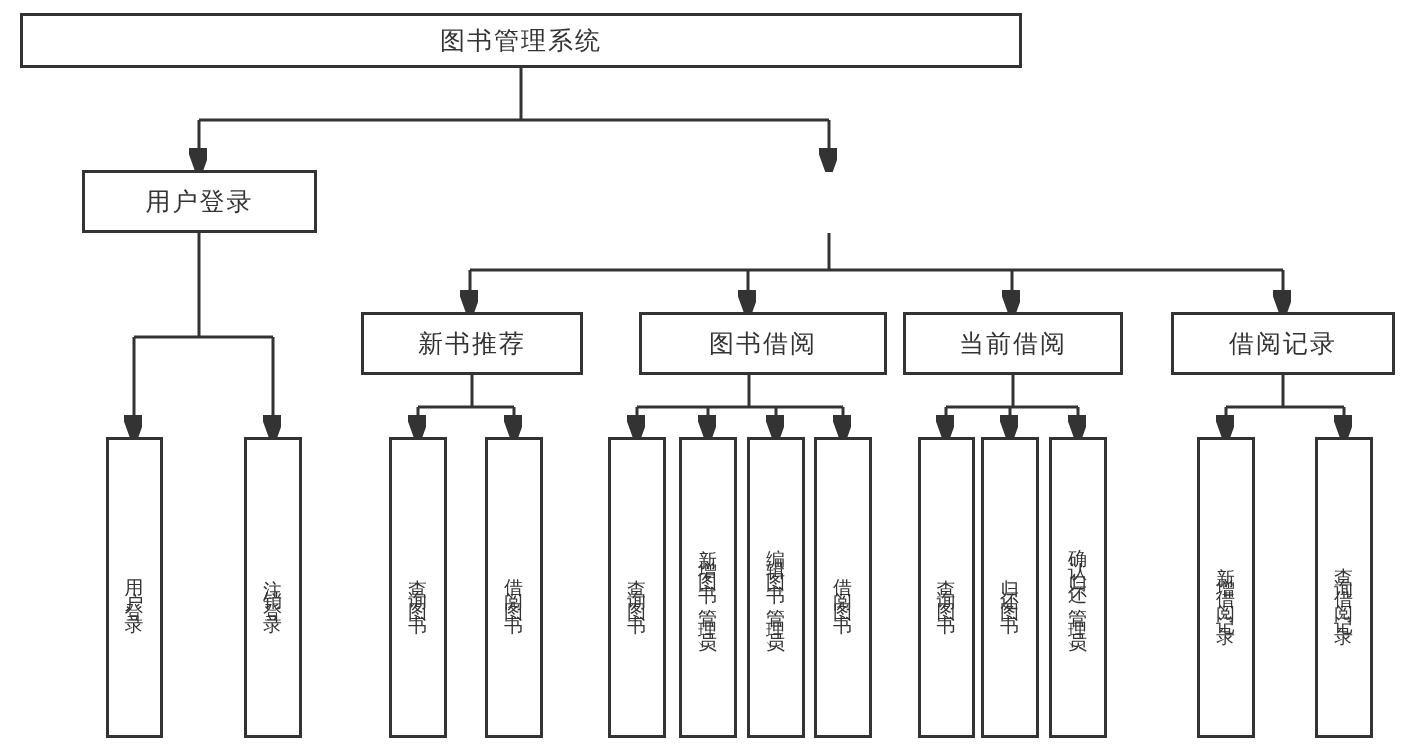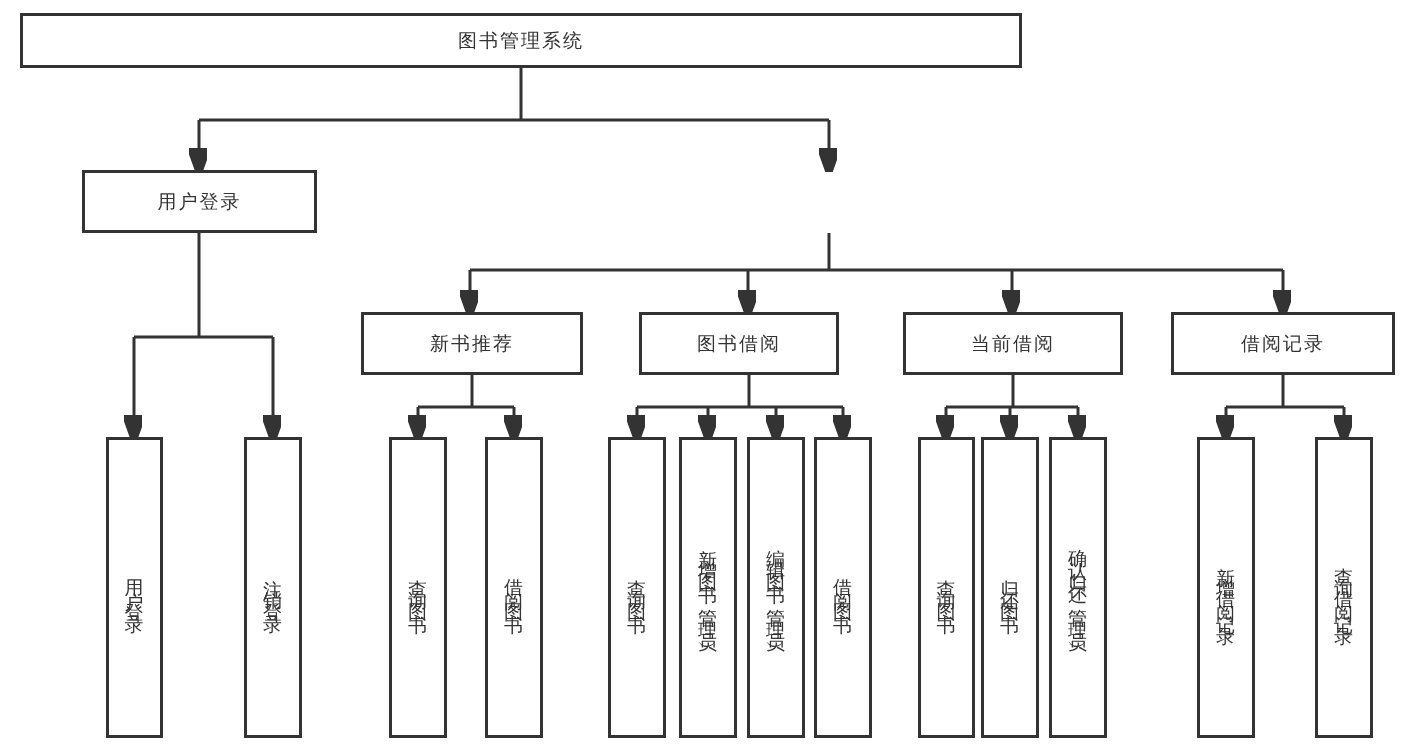--- a/index.html
+++ b/index.html
@@ -21,21 +21,21 @@
   #wires path.arrow{marker-end:url(#arrowhead);}
   .node{
     position:absolute;
     box-sizing:border-box;
     border:3px solid var(--line);
     background:#fff;
     color:var(--text);
   }
   .box-h{
     display:flex;align-items:center;justify-content:center;
-    font-size:19px;letter-spacing:2px;white-space:nowrap;
+    font-size:25px;letter-spacing:2px;white-space:nowrap;
   }
   .box-v{  }
   .box-v .vlabel{
     position:absolute;top:50%;left:50%;
     transform:translate(-50%,-50%);
     writing-mode:vertical-rl;
     text-orientation:mixed;
     font-size:19px;
     letter-spacing:12px;
     white-space:nowrap;
@@ -122,21 +122,21 @@
     <span>图书管理系统</span>
   </div>
 
   <div class="node box-h" style="left:82px;top:170px;width:235px;height:63px;">
     <span>用户登录</span>
   </div>
 
   <div class="node box-h" style="left:361px;top:312px;width:222px;height:63px;">
     <span>新书推荐</span>
   </div>
-  <div class="node box-h" style="left:639px;top:312px;width:200px;height:63px;">
+  <div class="node box-h" style="left:639px;top:312px;width:248px;height:63px;">
     <span>图书借阅</span>
   </div>
   <div class="node box-h" style="left:1171px;top:312px;width:224px;height:63px;">
     <span>借阅记录</span>
   </div>
   <div class="node box-h" style="left:903px;top:312px;width:220px;height:63px;">
     <span>当前借阅</span>
   </div>
 
   <div class="node box-v" style="left:106px;top:437px;width:57px;height:301px;">

